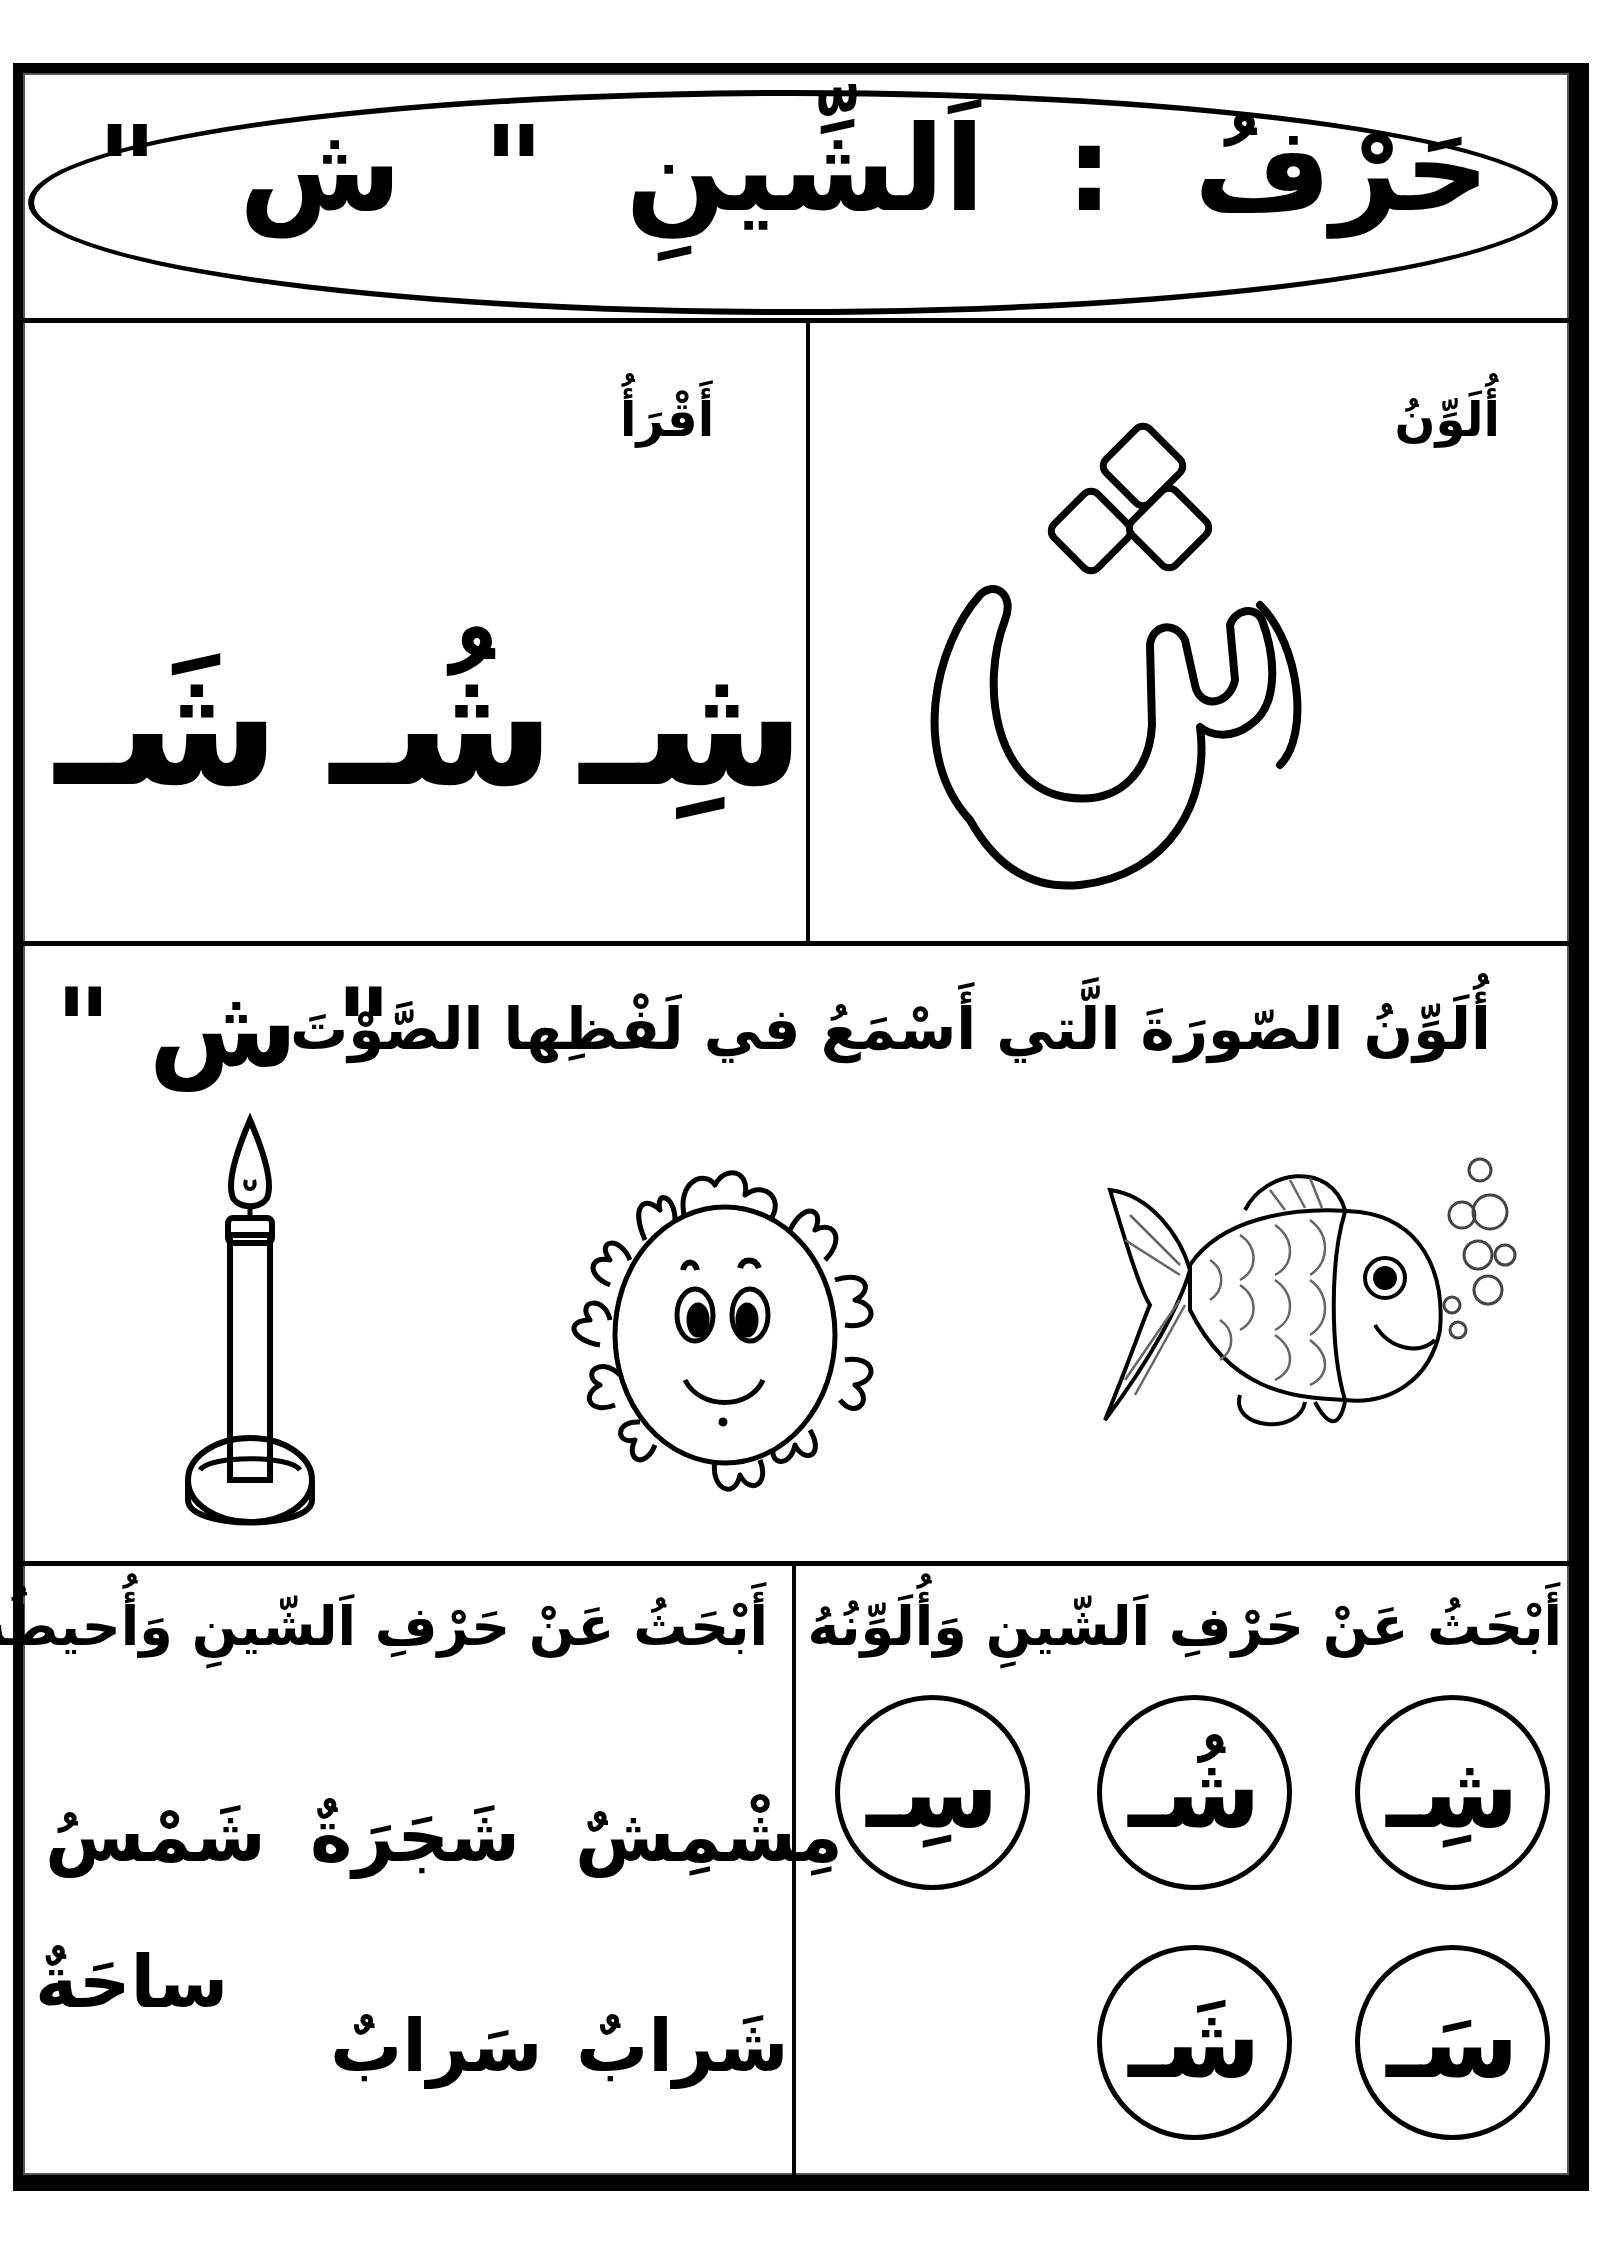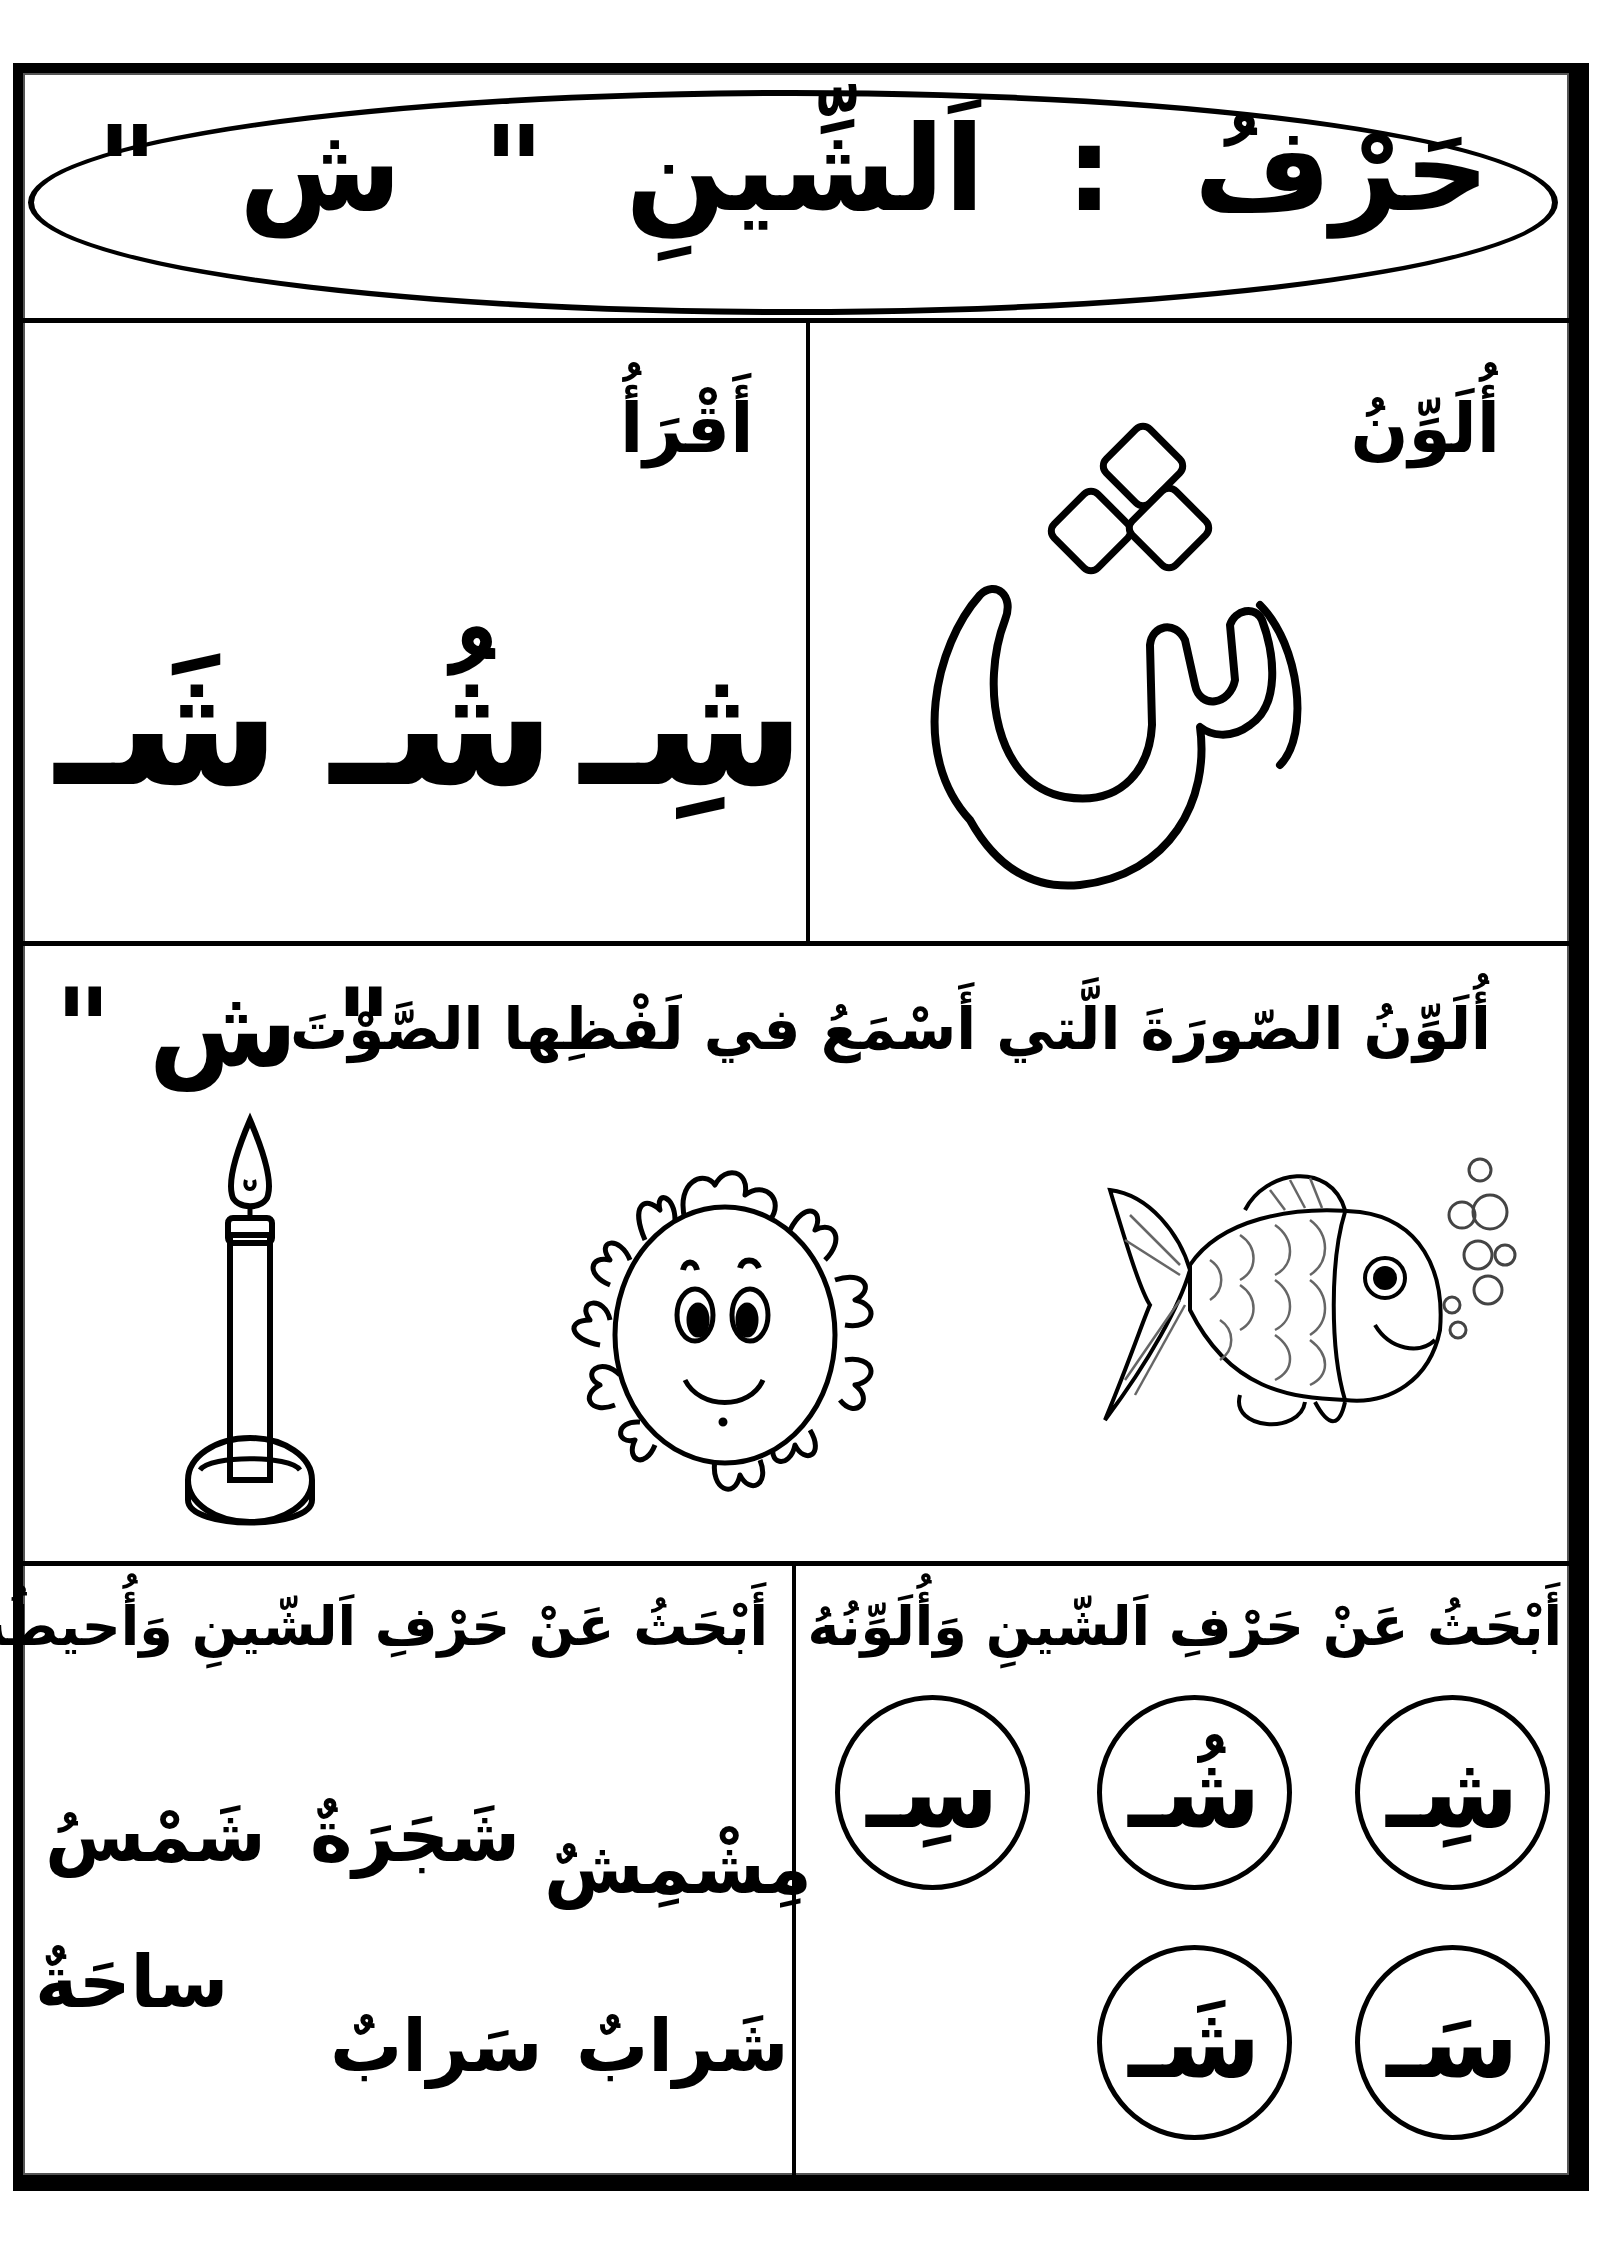--- a/index.html
+++ b/index.html
@@ -10,21 +10,21 @@
            border: 10px solid #000; border-right-width: 20px; border-bottom-width: 16px; }
   .inner-frame { left: 23px; top: 73px; width: 1546px; height: 2102px; box-sizing: border-box;
            border: 2px solid #555; }
   .hline { background: #000; height: 5px; }
   .vline { background: #000; width: 4px; }
   .arabic { direction: rtl; unicode-bidi: isolate; font-weight: bold; white-space: nowrap; line-height: 1; }
   .title-oval { left: 28px; top: 90px; width: 1530px; height: 225px; box-sizing: border-box;
                 border: 6px solid #000; border-radius: 50%; }
   .title-text { left: 28px; top: 110px; width: 1530px; text-align: center; font-size: 118px;
                 word-spacing: 40px; }
-  .label { font-size: 68px; }
+  .label { font-size: 48px; }
   .syll { font-size: 170px; }
   .instr { font-size: 58px; }
   .bigquote { font-size: 108px; }
   .circle { width: 195px; height: 195px; border: 5px solid #000; border-radius: 50%;
             box-sizing: border-box; display: flex; align-items: center; justify-content: center; }
   .circle span { font-size: 100px; }
   .word { font-size: 72px; }
   svg { overflow: visible; }
 </style>
 </head>
@@ -172,16 +172,16 @@
       <span class="arabic">سِـ</span>
     </div>
   <div class="abs circle" style="right:258px; top:250px;">
       <span class="arabic">شَـ</span>
     </div>
 </div>
 
 <div class="abs arabic instr" style="right:832px; top:1600px; font-size:54px;">أَبْحَثُ عَنْ حَرْفِ اَلشّينِ وَأُحيطُهُ</div>
 <div class="abs arabic word" style="left:45px; top:1800px;">شَمْسُ</div>
 <div class="abs arabic word" style="left:310px; top:1800px;">شَجَرَةٌ</div>
-<div class="abs arabic word" style="left:544px; top:1800px;margin-top:32px;">مِشْمِشٌ</div>
+<div class="abs arabic word" style="left:575px; top:1800px;">مِشْمِشٌ</div>
 <div class="abs arabic word" style="left:35px; top:1946px;">ساحَةٌ</div>
 <div class="abs arabic word" style="left:330px; top:2010px;">سَرابٌ</div>
 <div class="abs arabic word" style="left:576px; top:2010px;">شَرابٌ</div>
 
 </body></html>

